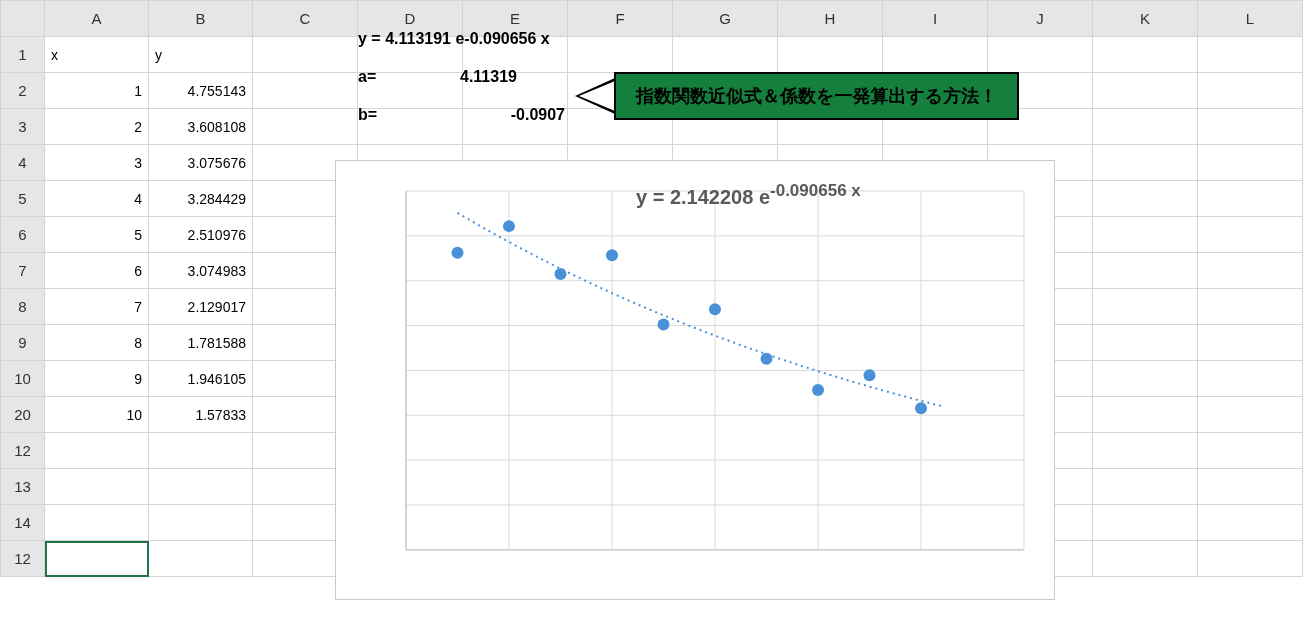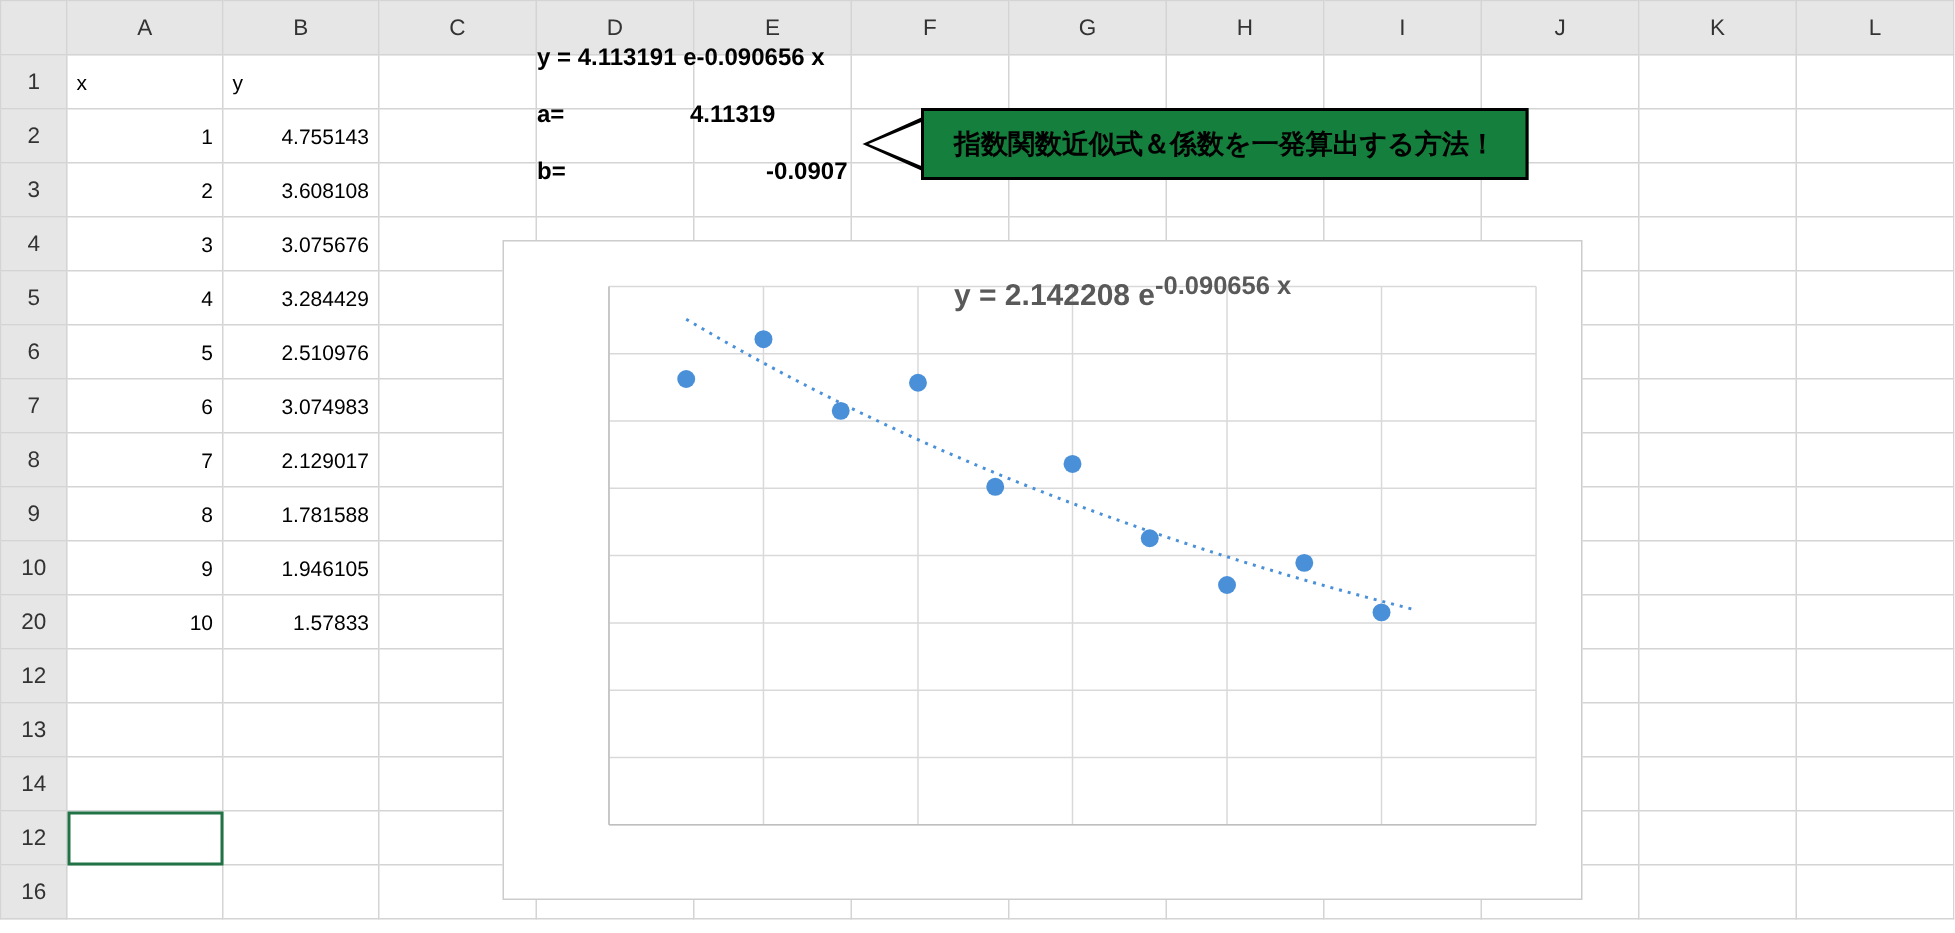--- a/index.html
+++ b/index.html
@@ -380,35 +380,20 @@
         <td class="col-CtoL"></td>
         <td class="col-CtoL"></td>
         <td class="col-CtoL"></td>
         <td class="col-CtoL"></td>
         <td class="col-CtoL"></td>
         <td class="col-CtoL"></td>
       </tr>
       <tr>
         <th class="rowhdr">12</th>
         <td class="col-A sel"></td>
-        <td class="col-B"></td>
-        <td class="col-CtoL"></td>
-        <td class="col-CtoL"></td>
-        <td class="col-CtoL"></td>
-        <td class="col-CtoL"></td>
-        <td class="col-CtoL"></td>
-        <td class="col-CtoL"></td>
-        <td class="col-CtoL"></td>
-        <td class="col-CtoL"></td>
-        <td class="col-CtoL"></td>
-        <td class="col-CtoL"></td>
-      </tr>
-      <tr>
-        <th class="rowhdr">16</th>
-        <td class="col-A"></td>
         <td class="col-B"></td>
         <td class="col-CtoL"></td>
         <td class="col-CtoL"></td>
         <td class="col-CtoL"></td>
         <td class="col-CtoL"></td>
         <td class="col-CtoL"></td>
         <td class="col-CtoL"></td>
         <td class="col-CtoL"></td>
         <td class="col-CtoL"></td>
         <td class="col-CtoL"></td>

